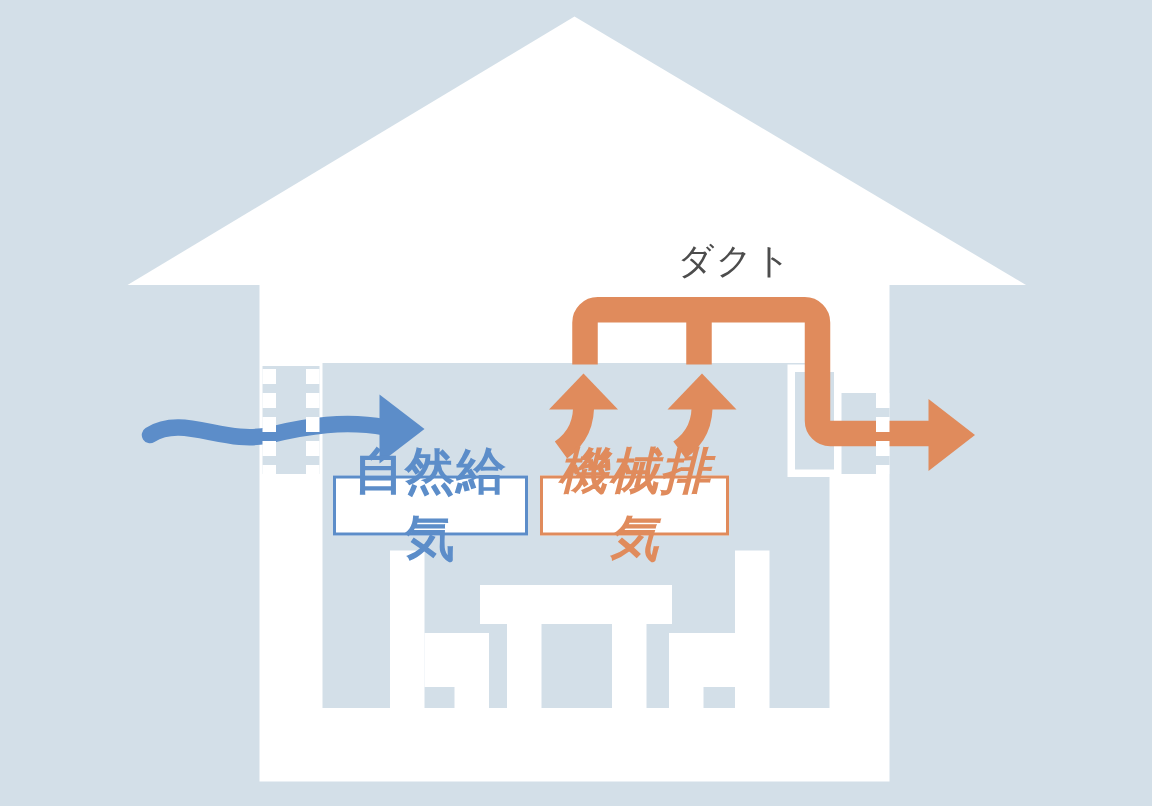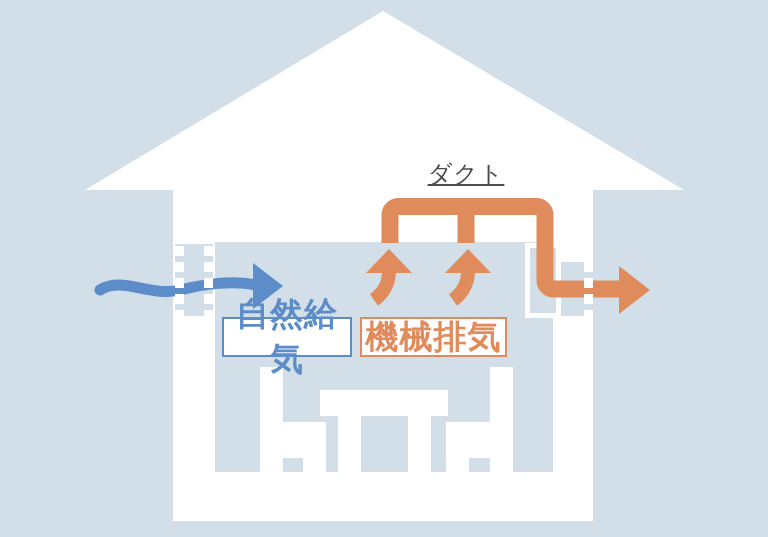--- a/index.html
+++ b/index.html
@@ -17,28 +17,28 @@
   .fanbox{fill:var(--background,#d3dfe8);stroke:var(--house_white,#ffffff);stroke-width:5;}
   .duct-stroke{fill:none;stroke:var(--exhaust_orange,#e08b5c);stroke-width:17;stroke-linecap:butt;}
   .orange-fill{fill:var(--exhaust_orange,#e08b5c);}
   .orange-tail{fill:none;stroke:var(--exhaust_orange,#e08b5c);stroke-width:14;stroke-linecap:butt;}
   .blue-stroke{fill:none;stroke:var(--supply_blue,#5c8dc9);stroke-width:11;stroke-linecap:round;}
   .blue-fill{fill:var(--supply_blue,#5c8dc9);}
   .vent-dash{fill:none;stroke:var(--house_white,#ffffff);stroke-width:9;stroke-dasharray:10 6;stroke-linecap:butt;}
 
   .label{position:absolute;display:flex;align-items:center;justify-content:center;
          box-sizing:border-box;text-align:center;}
-  .duct-label{left:424px;top:160px;width:84px;height:28px;
-              font-size:24px;color:var(--duct_label_gray,#4c4c4c);letter-spacing:1px;text-decoration:underline;}
+  .duct-label{left:448px;top:160px;width:84px;height:28px;
+              font-size:24px;color:var(--duct_label_gray,#4c4c4c);letter-spacing:1px;}
   .tag{background:var(--house_white,#ffffff);font-weight:bold;font-size:33px;
        height:40px;top:317px;letter-spacing:1px;}
   .tag-supply{left:222px;width:130px;border:2px solid var(--supply_blue,#5c8dc9);
               color:var(--supply_blue,#5c8dc9);}
-  .tag-exhaust{left:360px;width:147px;border:2px solid var(--exhaust_orange,#e08b5c);
-               color:var(--exhaust_orange,#e08b5c);}
+  .tag-exhaust{left:360px;width:126px;border:2px solid var(--exhaust_orange,#e08b5c);
+               color:var(--exhaust_orange,#e08b5c);font-style:italic;}
 </style>
 </head>
 <body>
 
 <div class="stage">
 
   <svg width="768" height="537" viewBox="0 0 768 537">
 
     <polygon class="fill-house" points="85,190 383,11 684,190"></polygon>
     <rect class="fill-house" x="173" y="188" width="420" height="333"></rect>

